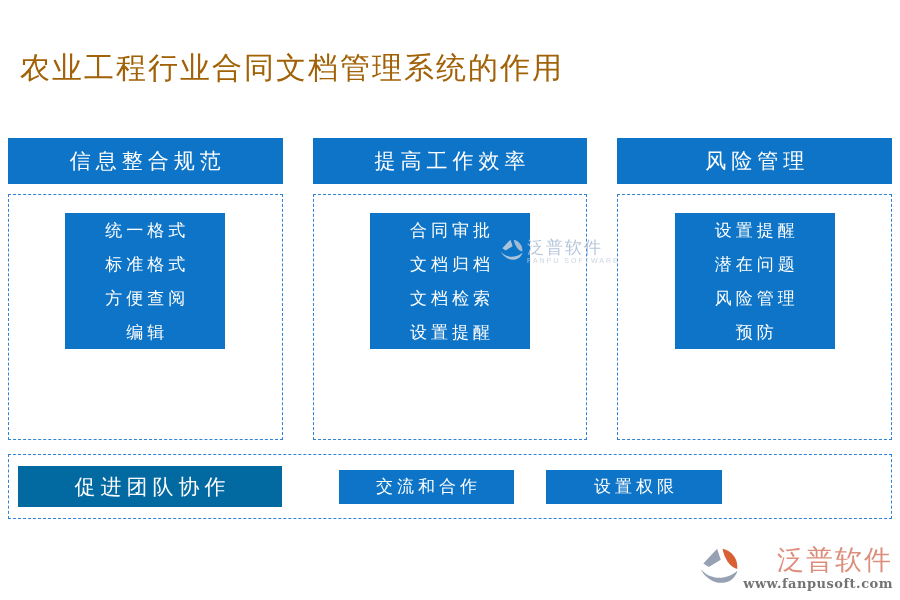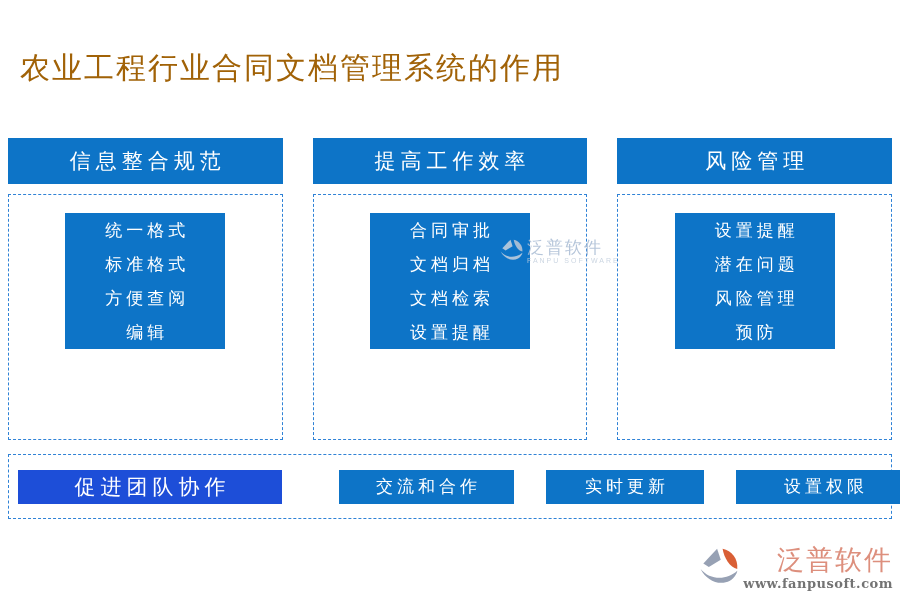--- a/index.html
+++ b/index.html
@@ -63,23 +63,23 @@
   
   .bottom {
     margin:14px 8px 0 8px;
     height:65px;
     border:1px dashed #2f82d6;
     box-sizing:border-box;
     display:flex;
     align-items:center;
   }
   .bottom-header {
-    width:264px; height:34px;
+    width:264px; height:41px;
     margin-left:9px;
-    background:#1d4ed8;
+    background:#0369a1;
     color:#ffffff;
     display:flex; align-items:center; justify-content:center;
     font-size:21px;
     letter-spacing:5px;
     padding-left:5px;
     box-sizing:border-box;
     flex:none;
   }
   .bottom .btn-1 { margin-left:57px; width:175px; }
   .bottom .btn-2 { margin-left:32px; width:158px; }
@@ -166,21 +166,20 @@
       <div class="btn">风险管理</div>
       <div class="btn">预防</div>
     </div>
   </div>
 
 </div>
 
 <div class="bottom">
   <div class="bottom-header">促进团队协作</div>
   <div class="btn btn-1">交流和合作</div>
-  <div class="btn btn-2">实时更新</div>
   <div class="btn btn-3">设置权限</div>
 </div>
 
 <div class="watermark">
   <span>
     <svg class="logo-svg" width="26" height="26" viewBox="0 0 48 48">
       <path d="M8 19 L23 3 L27 15 L14 23 Z" fill="#c6d1de"></path>
       <path d="M29 3 C39 5 46 14 45 25 C37 23 31 14 29 3 Z" fill="#bcc8d7"></path>
       <path d="M5 25 C11 37 25 44 37 38 C43 34 45 29 45 27 C33 38 15 37 5 25 Z" fill="#c6d1de"></path>
     </svg>

